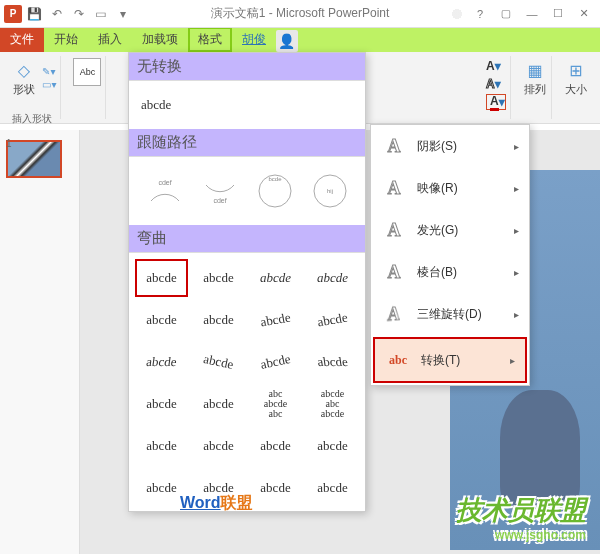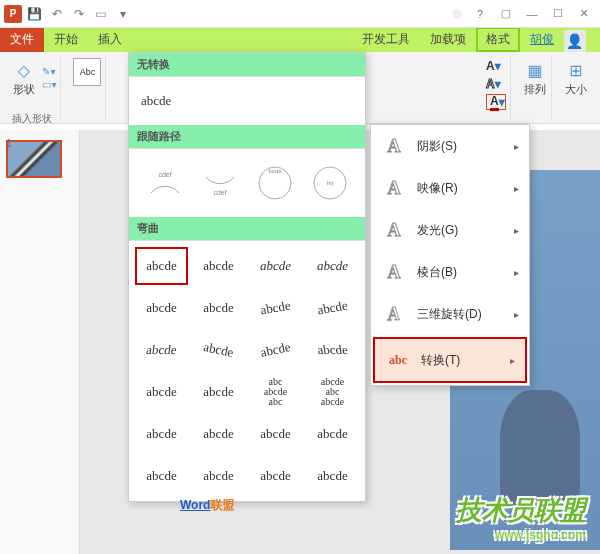--- a/index.html
+++ b/index.html
@@ -37,72 +37,72 @@
 .workspace { display: flex; height: 430px; background: #e8e8e8; }
 .thumbnail-panel { width: 80px; background: #f8f8f8; border-right: 1px solid #ddd; padding: 8px 6px; }
 .thumb-num { font-size: 10px; color: #666; float: left; margin-right: 4px; }
 .thumb { width: 56px; height: 38px; border: 2px solid #d24726; background: linear-gradient(135deg, #88a8c8 40%, #333 45%, #fff 50%, #333 55%, #6a8ab0 60%); margin-top: 2px; }
 
 .slide-area { flex: 1; position: relative; background: #e8e8e8; display: flex; align-items: center; justify-content: center; }
 .slide-img { position: absolute; right: 0; top: 40px; width: 150px; height: 380px; background: linear-gradient(180deg, #7aa0c8 0%, #6890b8 100%); }
 .horse-shape { position: absolute; right: 20px; bottom: 40px; width: 80px; height: 120px; background: #5a7090; border-radius: 40% 40% 20% 20%; }
 
 .transform-panel { position: absolute; left: 128px; top: 52px; width: 238px; background: #fff; border: 1px solid #ccc; box-shadow: 2px 2px 8px rgba(0,0,0,0.2); z-index: 10; max-height: 460px; overflow: hidden; }
-.panel-section-header { background: #86efac; padding: 4px 8px; font-size: 11px; color: #555; border-bottom: 1px solid #ddd; font-weight: bold; }
+.panel-section-header { background: #c4b5fd; padding: 4px 8px; font-size: 15px; color: #555; border-bottom: 1px solid #ddd; }
 .no-transform { padding: 16px 12px; font-size: 13px; font-family: Georgia, serif; color: #333; }
 .path-row { display: flex; justify-content: space-around; padding: 12px 8px; }
 .path-item { width: 44px; height: 44px; position: relative; display: flex; align-items: center; justify-content: center; font-size: 7px; color: #888; }
 .curve-grid { display: grid; grid-template-columns: repeat(4, 1fr); gap: 4px; padding: 6px; }
 .curve-item { height: 38px; display: flex; align-items: center; justify-content: center; font-size: 13px; font-family: Georgia, serif; color: #333; }
 .curve-item-highlight { border: 2px solid #c00; }
 .curve-variant { font-style: italic; }
 .curve-rotate { transform: rotate(-10deg); }
 .curve-cascade { font-size: 10px; line-height: 10px; text-align: center; }
 
 .effects-menu { position: absolute; left: 370px; top: 124px; width: 160px; background: #fff; border: 1px solid #ccc; box-shadow: 2px 2px 8px rgba(0,0,0,0.2); z-index: 10; }
 .effect-item { display: flex; align-items: center; padding: 8px 10px; font-size: 12px; color: #333; gap: 10px; }
 .effect-item-active { background: #fce4d6; border: 2px solid #c00; margin: 2px; }
 .effect-icon { width: 26px; height: 26px; display: flex; align-items: center; justify-content: center; font-size: 18px; font-weight: bold; font-family: Georgia, serif; }
 .effect-icon-outline { color: transparent; -webkit-text-stroke: 1px #888; }
 .effect-icon-abc { font-size: 12px; color: #d24726; font-family: cursive; }
 .effect-arrow { margin-left: auto; color: #666; font-size: 10px; }
 
-.watermark { position: absolute; bottom: 40px; left: 180px; font-size: 12px; font-weight: bold; z-index: 20; }
+.watermark { position: absolute; bottom: 40px; left: 180px; font-size: 16px; font-weight: bold; z-index: 20; }
 .wm-blue { color: #2060c0; text-decoration: underline; }
 .wm-orange { color: #e67817; }
 .big-watermark { position: absolute; bottom: 12px; right: 14px; font-size: 26px; font-weight: 900; color: #6ab82e; text-shadow: 2px 2px 0 #fff, -2px -2px 0 #fff, 2px -2px 0 #fff, -2px 2px 0 #fff; z-index: 20; font-style: italic; }
 .big-wm-url { font-size: 12px; color: #8cd050; display: block; text-align: right; font-style: normal; }
 </style>
 </head>
 <body>
 
 <div class="titlebar">
   <div class="titlebar-left">
     <div class="app-icon">P</div>
     <div class="qat-btn">💾</div>
     <div class="qat-btn">↶</div>
     <div class="qat-btn">↷</div>
     <div class="qat-btn">▭</div>
     <div class="qat-btn">▾</div>
   </div>
+  <div class="titlebar-center">演示文稿1 - Microsoft PowerPoint</div>
   <div class="titlebar-right">
     <div class="skull"></div>
     <div class="win-btn">?</div>
     <div class="win-btn">▢</div>
     <div class="win-btn">—</div>
     <div class="win-btn">☐</div>
     <div class="win-btn">✕</div>
   </div>
 </div>
 
 <div class="ribbon-tabs">
   <div class="tab tab-file">文件</div>
   <div class="tab">开始</div>
   <div class="tab">插入</div>
-  <div class="tab" style="margin-left:220px;">开发工具</div>
   <div class="tab">加载项</div>
   <div class="tab tab-highlight">格式</div>
   <div class="tab" style="color:#2e74b5;text-decoration:underline;">胡俊</div>
   <div class="avatar">👤</div>
 </div>
 
 <div class="ribbon-content">
   <div class="ribbon-group">
     <div style="display:flex;gap:6px;align-items:center;">
       <div class="shape-btn">

